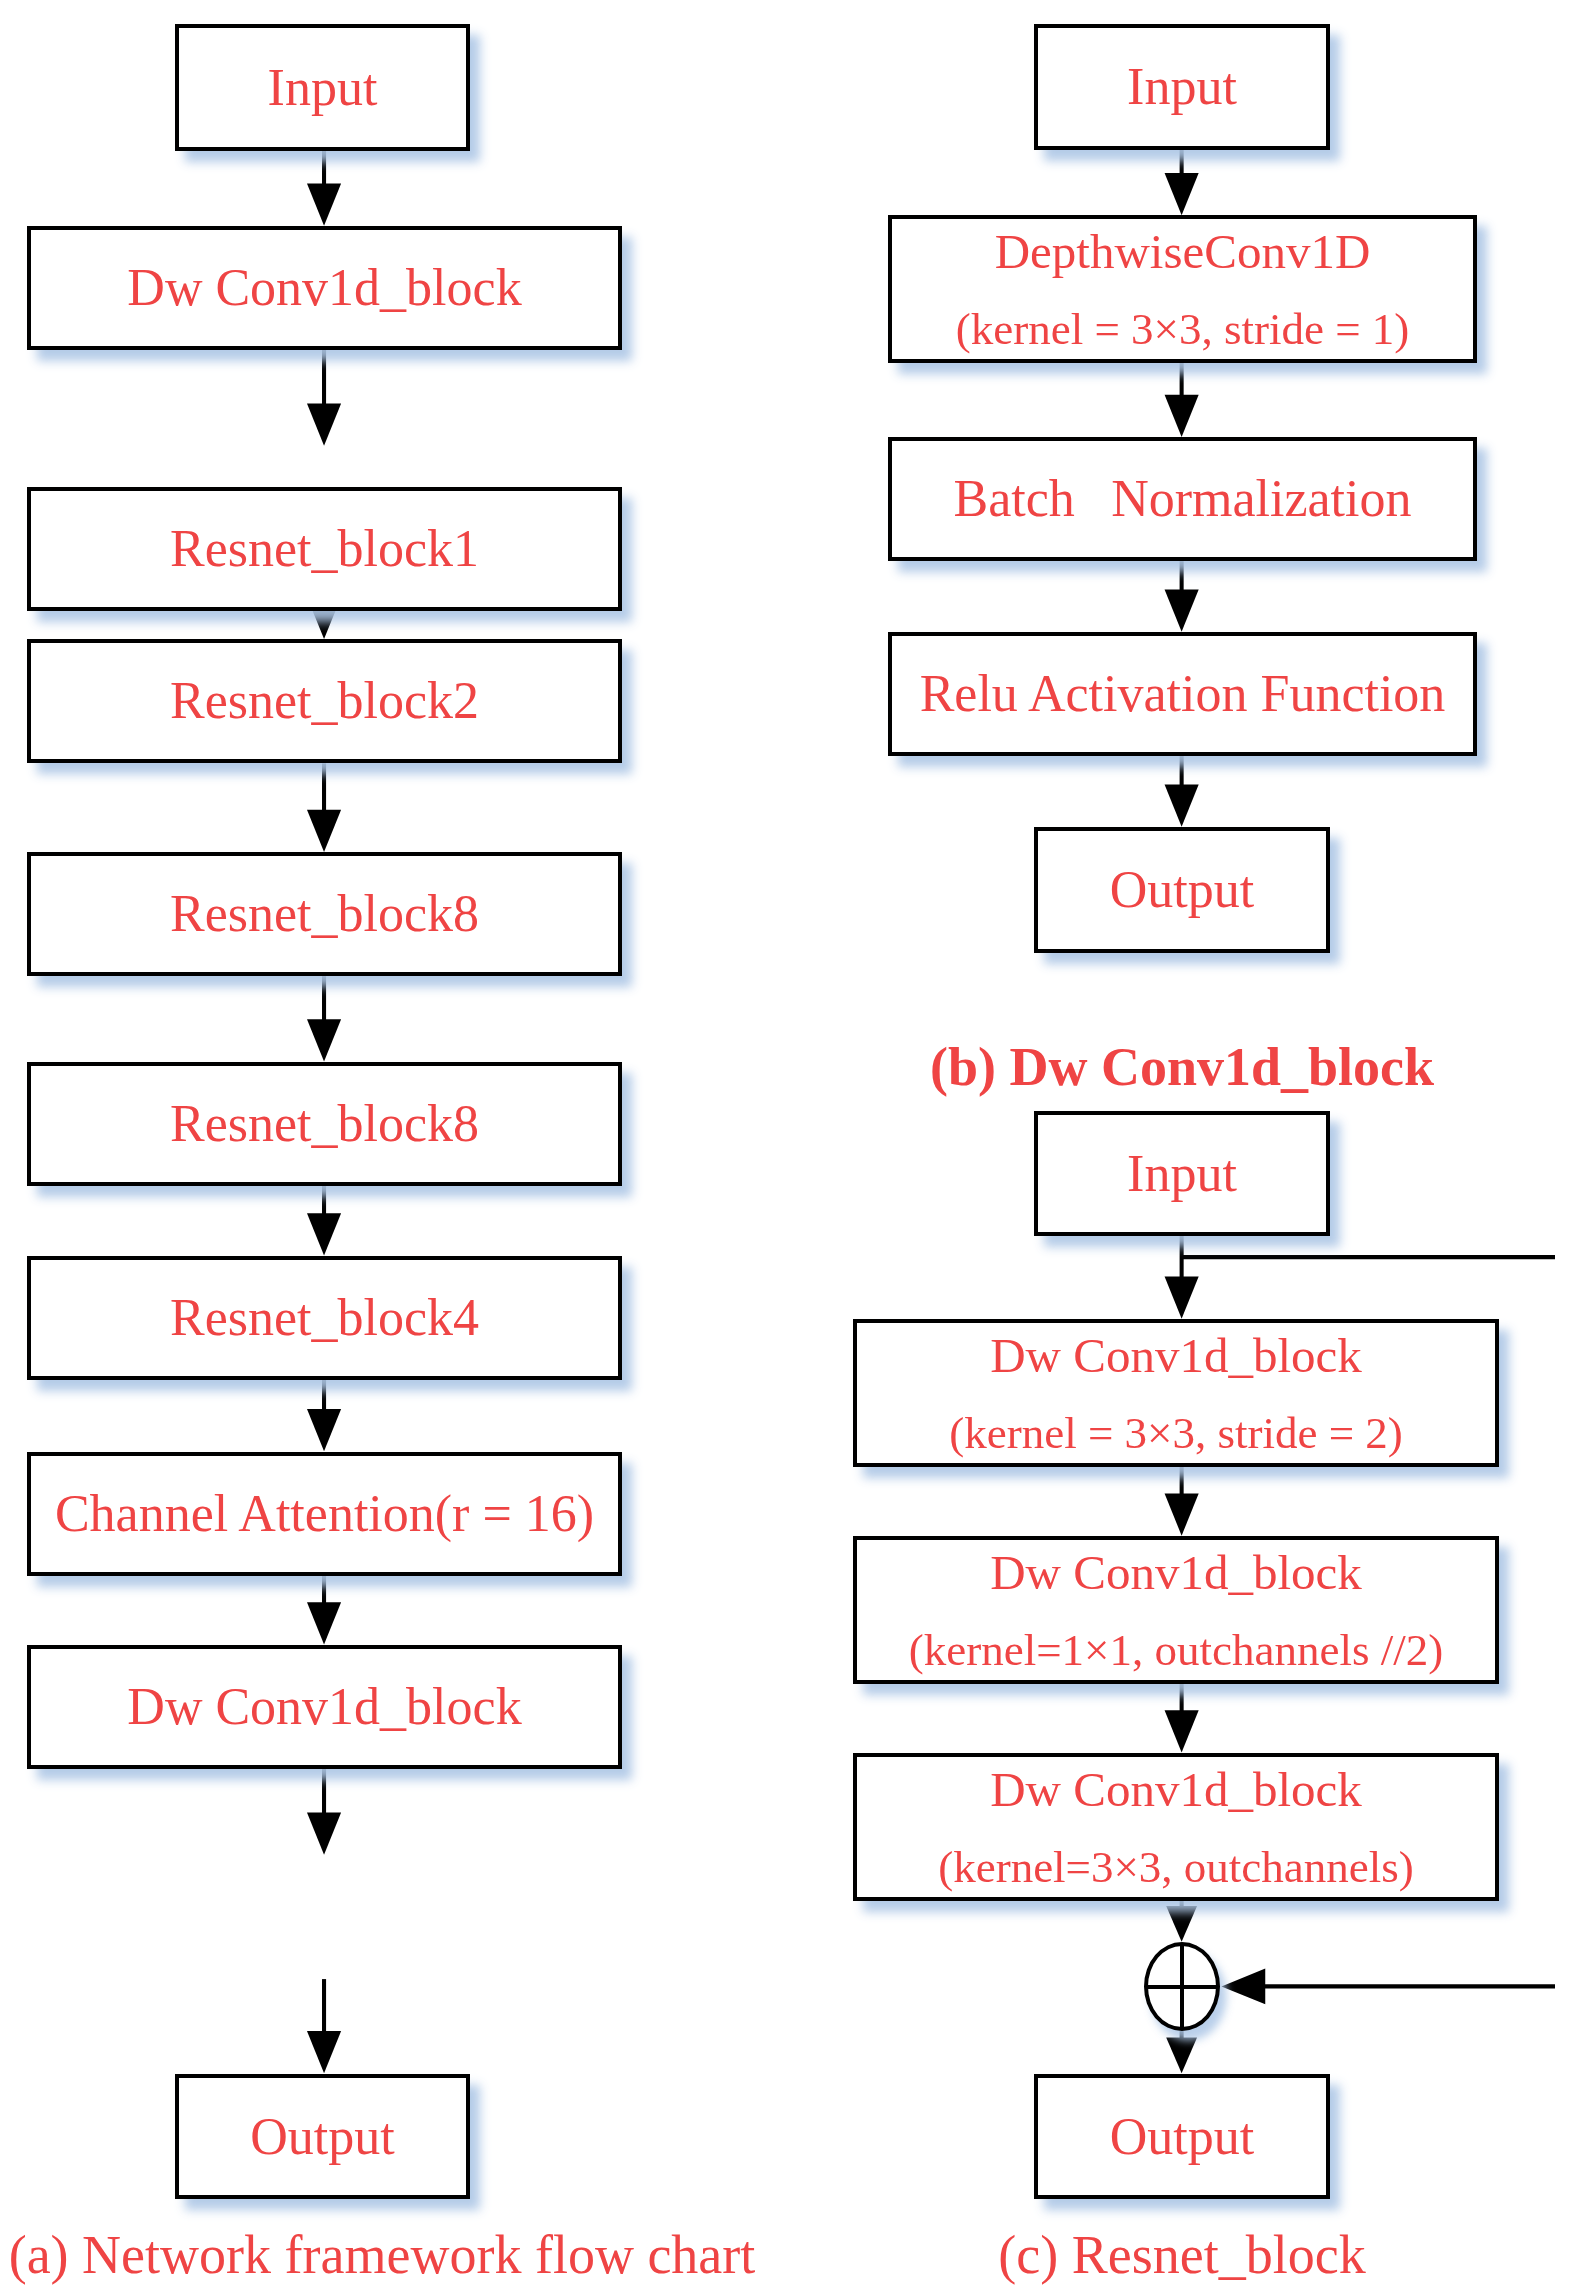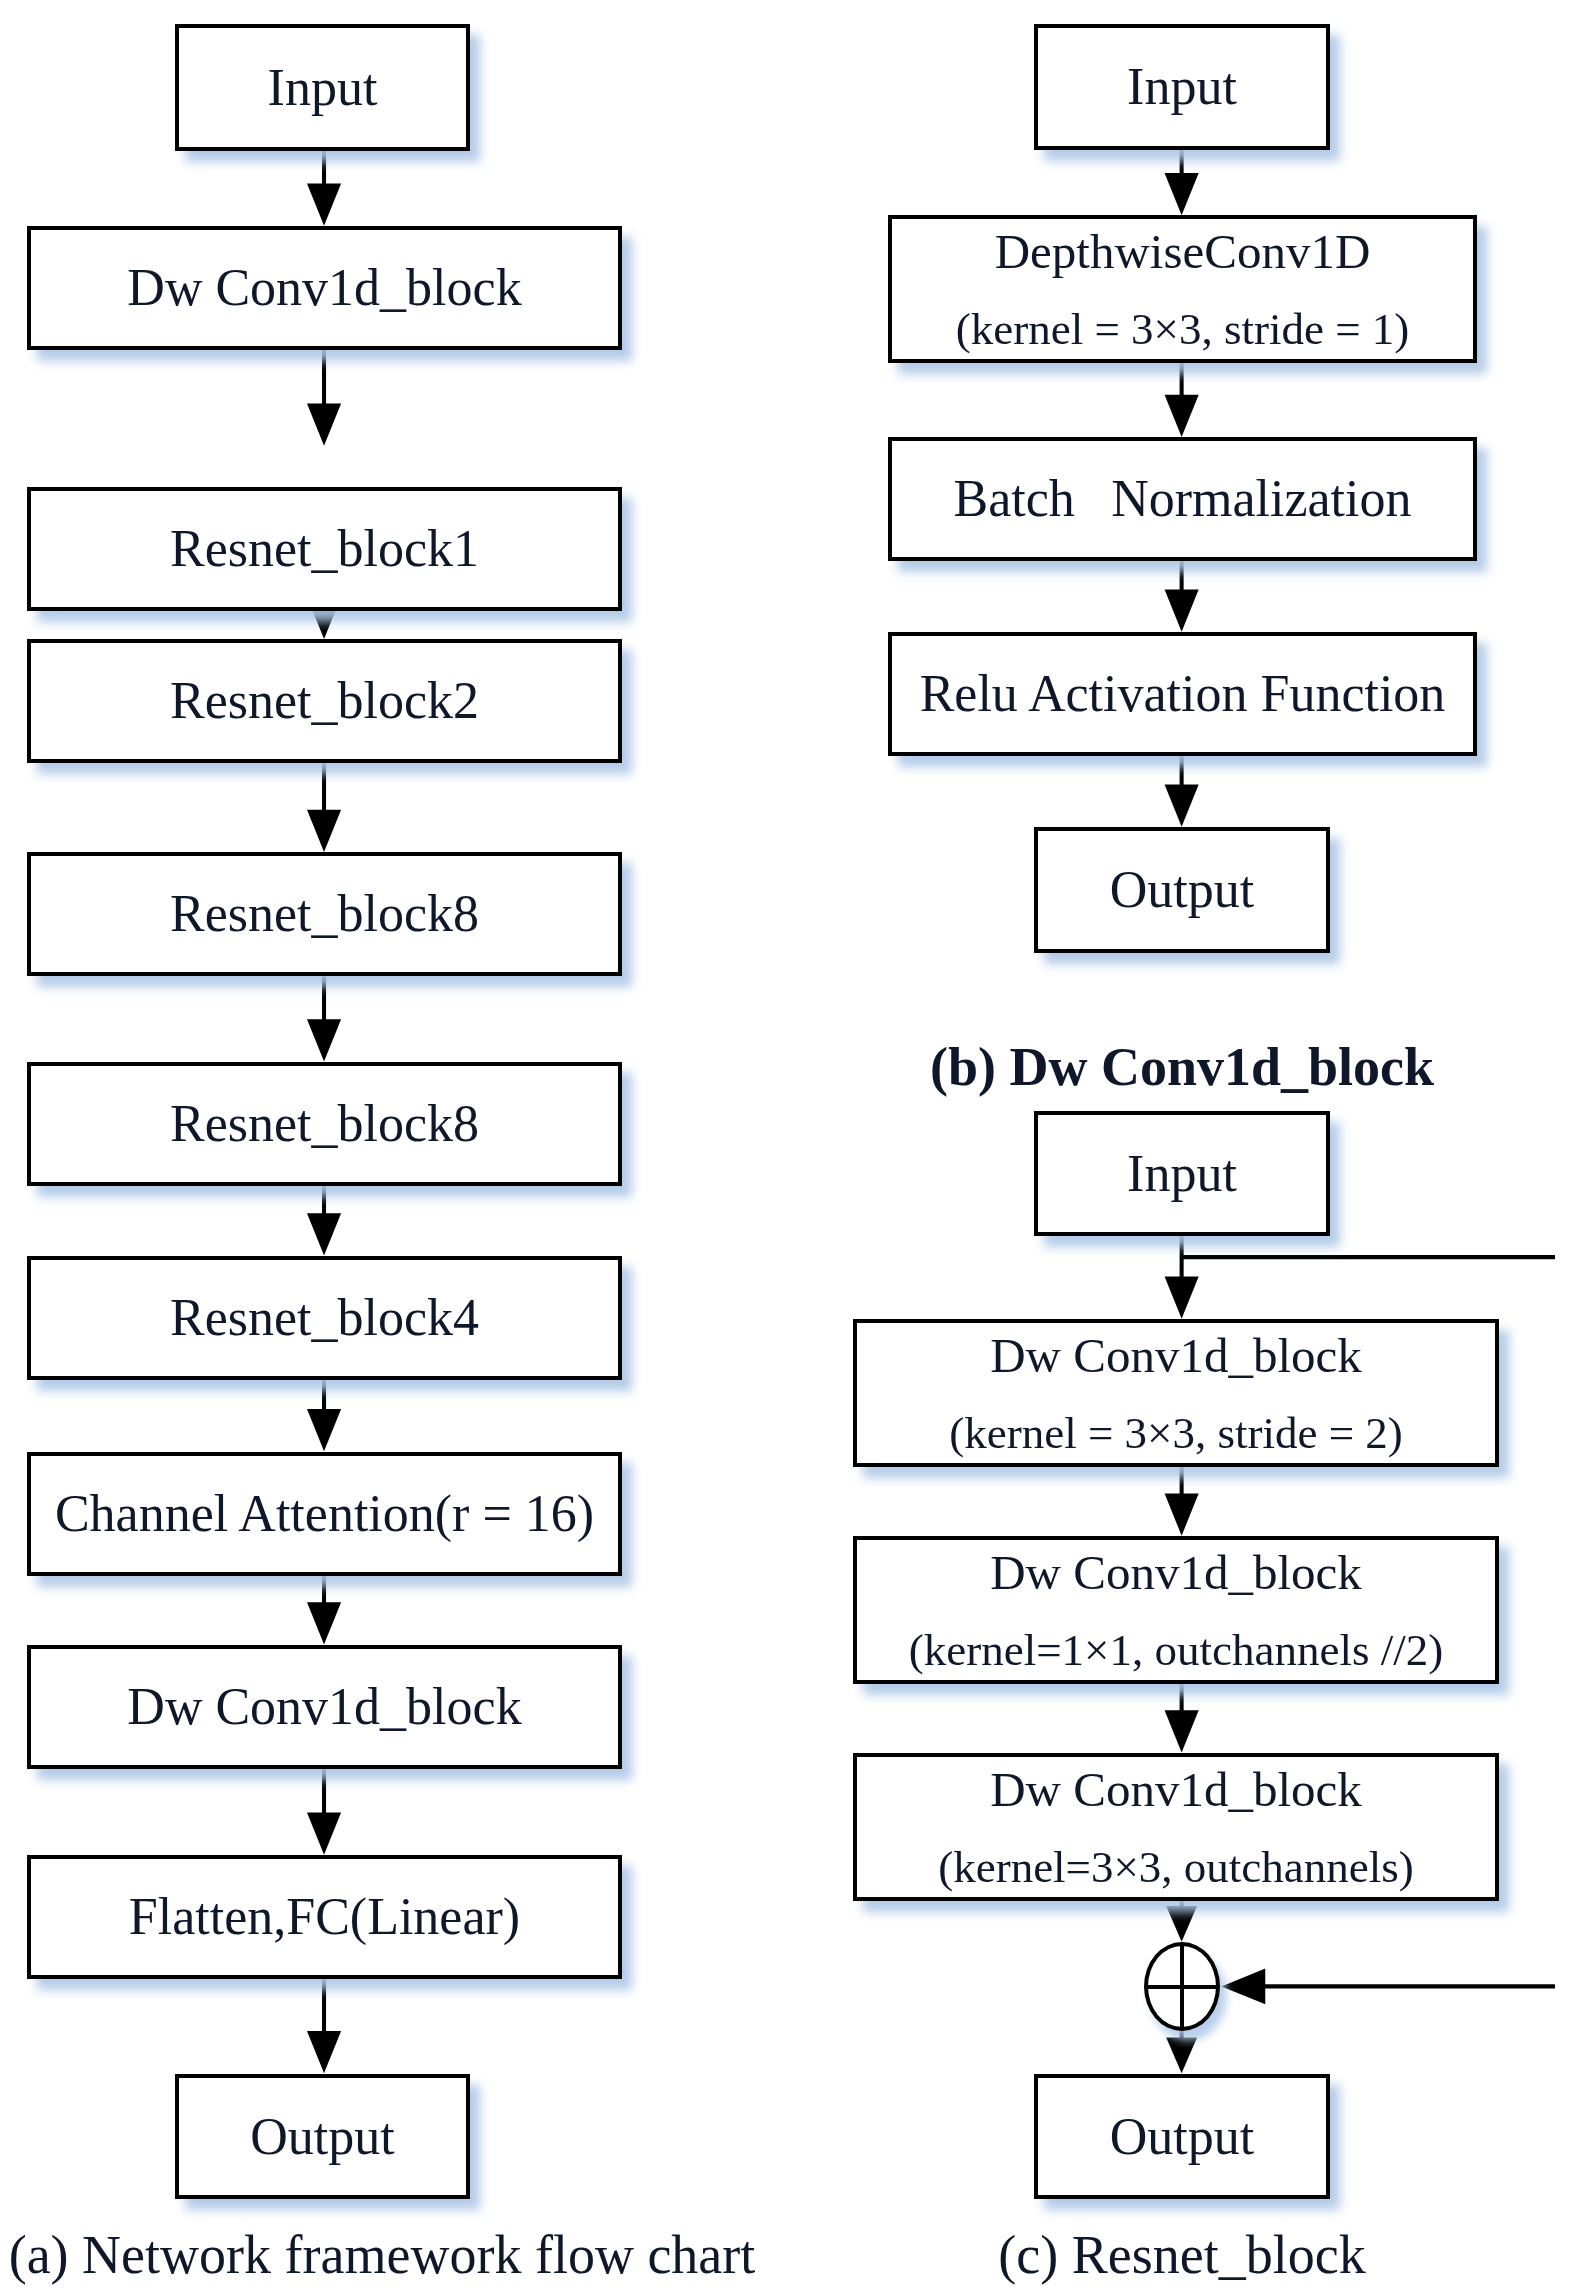--- a/index.html
+++ b/index.html
@@ -2,21 +2,21 @@
 <html style="font-size:13px"><head>
 <meta charset="utf-8">
 <style>
   html, body { margin: 0; padding: 0; background: #ffffff; }
   .page {
     position: relative;
     width: 1555px;
     height: 2295px;
     background: #ffffff;
     font-family: "Liberation Serif", "DejaVu Serif", serif;
-    color: #0f172a;
+    color: #ef4444;
     overflow: hidden;
   }
   .connector-layer {
     position: absolute;
     left: 0; top: 0;
     width: 1595px; height: 2295px;
   }
   .connector-layer line { stroke: #000000; stroke-width: 5; }
   .connector-layer polygon { fill: #000000; stroke: none; }
   .box {
@@ -188,23 +188,20 @@
   </div>
 
   <div class="box" style="left:27px; top:1452px; width:595px; height:124px;align-items:center;">
     <span class="label-lg">Channel Attention(r = 16)</span>
   </div>
 
   <div class="box" style="left:27px; top:1645px; width:595px; height:124px;">
     <span class="label-lg">Dw Conv1d_block</span>
   </div>
 
-  <div class="box" style="left:27px; top:1855px; width:595px; height:124px;">
-    <span class="label-lg">Flatten,FC(Linear)</span>
-  </div>
 
   <div class="box" style="left:175px; top:2074px; width:295px; height:125px;">
     <span class="label-lg">Output</span>
   </div>
 
   <div class="caption" style="left:0px; top:2224px; width:764px;">(a) Network framework flow chart</div>
 
   <div class="box" style="left:1034px; top:23.6px; width:296px; height:126px;">
     <span class="label-lg">Input</span>
   </div>

